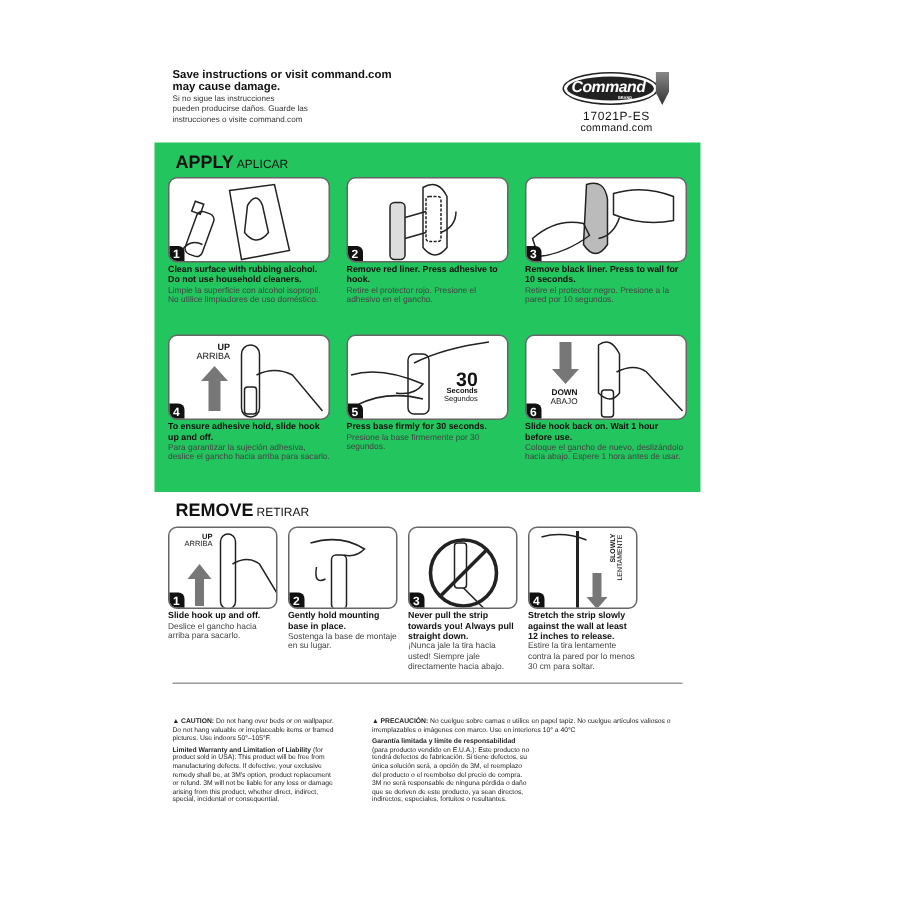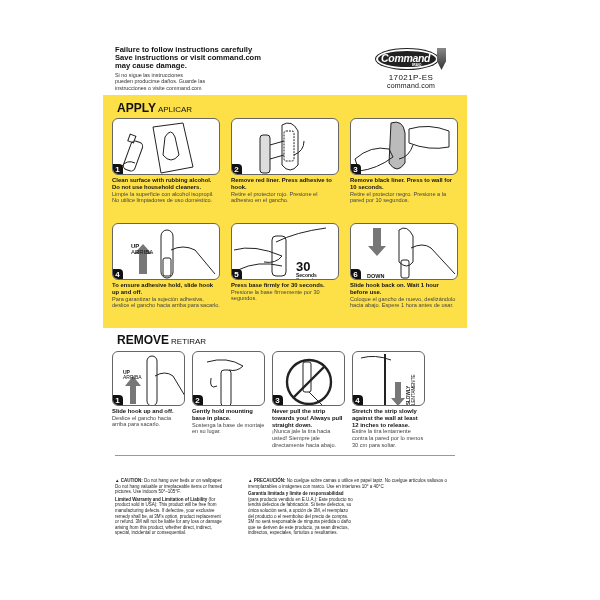--- a/index.html
+++ b/index.html
@@ -13,36 +13,36 @@
   .warn .es { font-size: 5.4px; line-height: 6.6px; color: #333; margin-top: 1px; }
   .brand { position: absolute; right: 4px; top: 2px; width: 104px; text-align: center; }
   .logo { position: relative; width: 70px; height: 22px; margin: 0 auto; }
   .logo .oval { position: absolute; left: 0; top: 1px; width: 62px; height: 20px; border-radius: 50%; background: #222; border: 2px solid #fff; box-shadow: 0 0 0 1px #222; }
   .logo .txt { position: absolute; left: 5px; top: 4px; font-size: 10.5px; font-weight: bold; font-style: italic; color: #fff; letter-spacing: -0.3px; }
   .logo .hook { position: absolute; right: 0; top: 0; width: 9px; height: 22px; background: linear-gradient(#888,#333); clip-path: polygon(0 0,100% 0,100% 60%,50% 100%,0 60%); }
   .logo .sub { position: absolute; left: 36px; top: 16px; font-size: 2.6px; color: #fff; font-weight: bold; }
   .sku { font-size: 8px; margin-top: 3px; letter-spacing: 0.4px; }
   .url { font-size: 7px; letter-spacing: 0.2px; }
 
-  .apply { position: absolute; left: 0; top: 95px; width: 364px; height: 233px; background: #fde047; }
+  .apply { position: absolute; left: 0; top: 95px; width: 364px; height: 233px; background: #22c55e; }
   .sec-title { position: absolute; left: 14px; font-size: 12px; font-weight: bold; }
   .sec-title .es { font-size: 8px; font-weight: normal; margin-left: 2px; }
   .apply .sec-title { top: 6px; }
 
   .grid { position: absolute; left: 9px; width: 347px; display: grid; grid-template-columns: repeat(3, 108px); column-gap: 11px; }
   .grid.g1 { top: 23px; }
   .grid.g2 { top: 128px; }
   .step { position: relative; }
   .panel { position: relative; width: 108px; height: 57px; background: #fff; border: 1.2px solid #666; border-radius: 6px; overflow: hidden; }
   .badge { position: absolute; left: -1px; bottom: -1px; width: 11px; height: 11px; background: #111; color: #fff; font-size: 8px; font-weight: bold; line-height: 11px; text-align: center; border-top-right-radius: 4px; }
   .cap { margin-top: 2px; }
   .cap .en { font-size: 5.9px; font-weight: bold; line-height: 6.8px; }
   .cap .es { font-size: 5.6px; line-height: 6.6px; color: #444; }
   .panel svg { position: absolute; left: 0; top: 0; }
-  .ptext { position: absolute; text-align: left; font-weight: bold; line-height: 1; margin-top: 14px; }
+  .ptext { position: absolute; text-align: right; font-weight: bold; line-height: 1; }
   .ptext .s { font-weight: normal; }
 
   .remove { position: absolute; left: 0; top: 328px; width: 364px; height: 96px; }
   .remove .sec-title { top: 5px; }
   .rgrid { position: absolute; left: 9px; top: 23px; display: grid; grid-template-columns: repeat(4, 73px); column-gap: 7px; }
   .rgrid .panel { width: 73px; height: 55px; }
 
   .rule { position: absolute; left: 12px; width: 340px; height: 1px; background: #999; }
 
   .visit { position: absolute; left: 0; top: 459px; width: 364px; text-align: center; }
@@ -57,21 +57,20 @@
   .legal .narrow { width: 105px; }
 </style>
 </head>
 <body>
 
 <div class="page">
 
   <div class="header">
     <div class="warn">
       <div class="en">
-        <div>Failure to follow instructions carefully</div>
         <div>Save instructions or visit command.com</div>
         <div>may cause damage.</div>
       </div>
       <div class="es">
         <div>Si no sigue las instrucciones</div>
         <div>pueden producirse daños. Guarde las</div>
         <div>instrucciones o visite command.com</div>
       </div>
     </div>
     <div class="brand">

